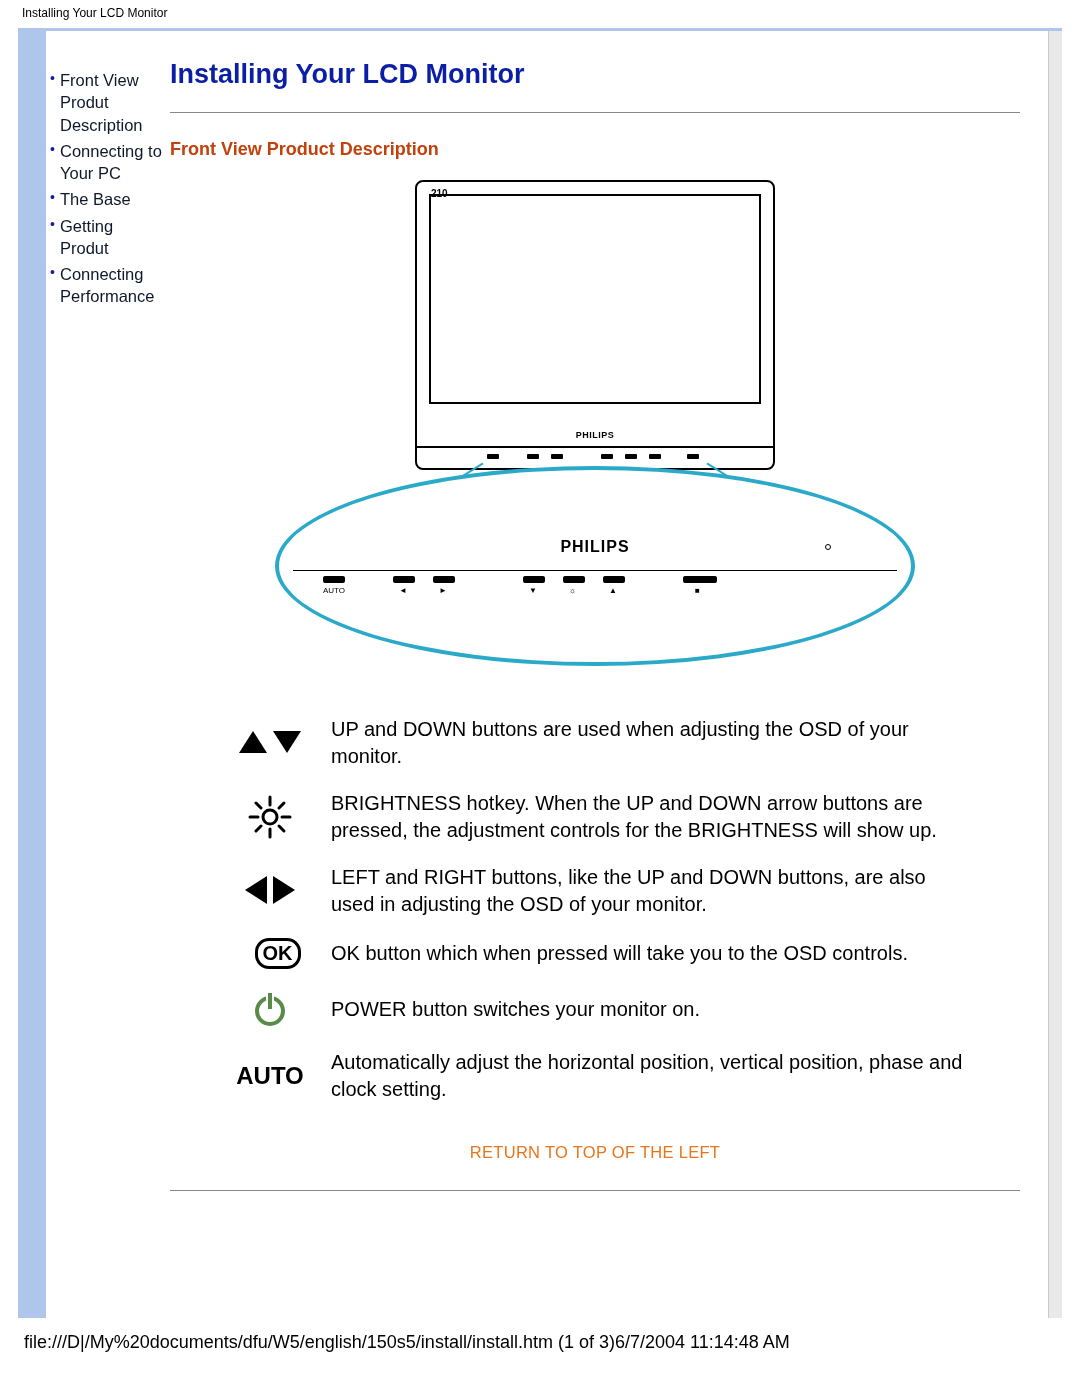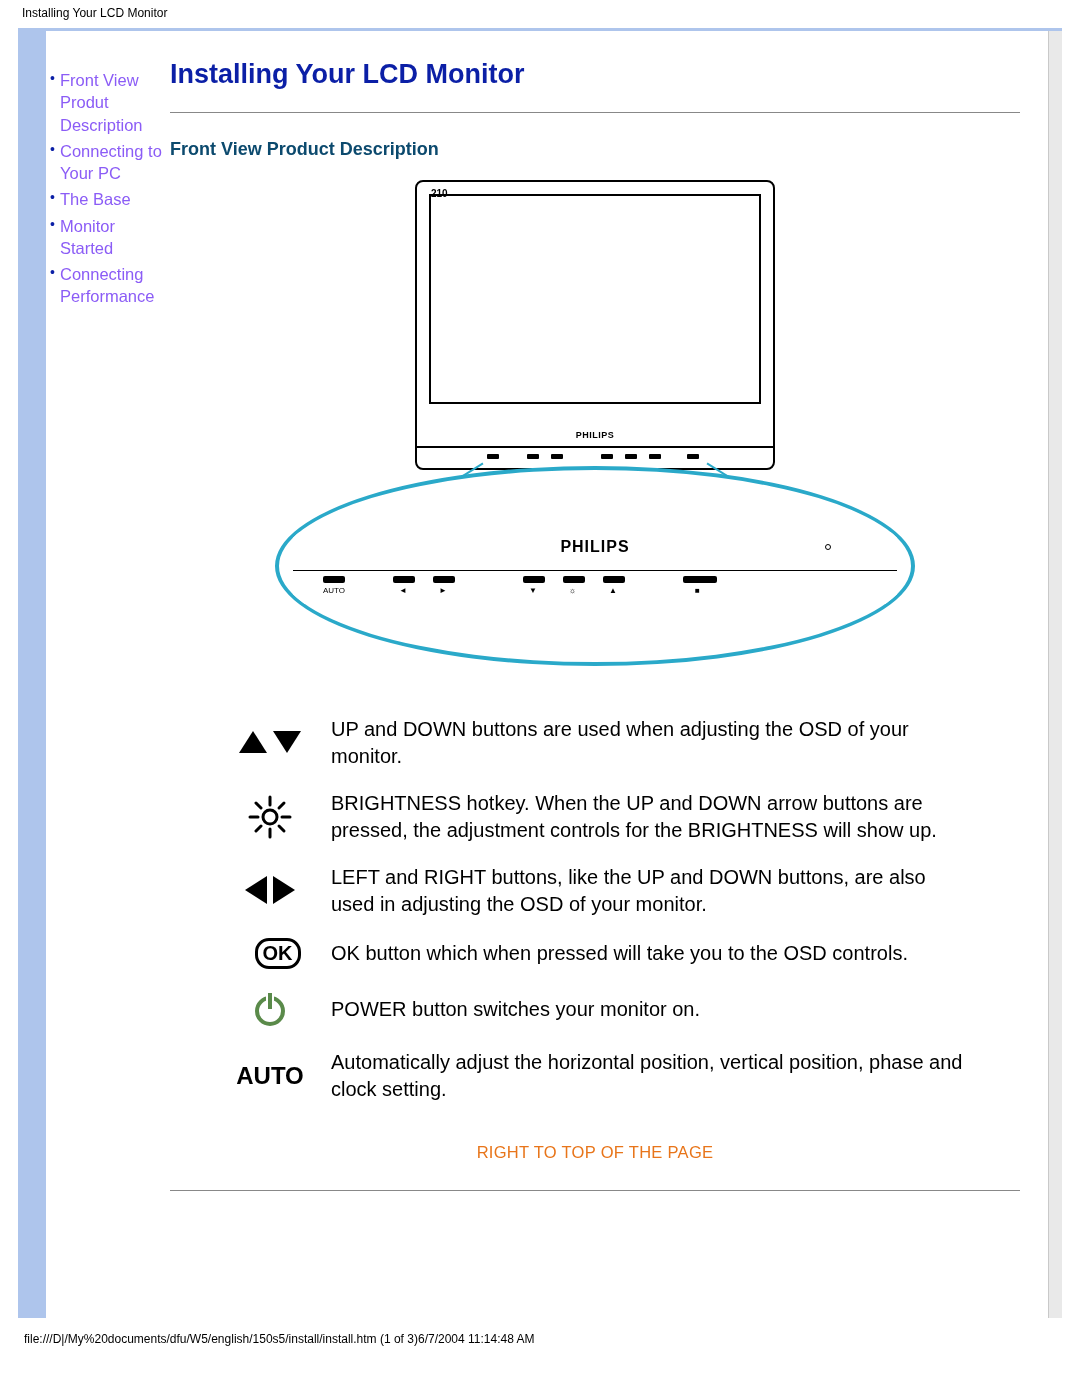--- a/index.html
+++ b/index.html
@@ -48,40 +48,40 @@
   }
   .sidebar li::before {
     content: "•";
     position: absolute;
     left: 0;
     top: 2px;
     font-size: 14px;
     color: #0b1fa6;
   }
   .sidebar a {
-    color: #8b5cf6;
+    color: #0f172a;
     text-decoration: none;
   }
   .main {
     flex: 1;
     padding: 28px 26px 20px 4px;
   }
   h1.title {
     color: #0b1fa6;
     font-size: 27px;
     font-weight: bold;
     margin-bottom: 22px;
   }
   hr.sep {
     border: none;
     border-top: 1px solid #888;
     margin: 0 0 26px 0;
   }
   h2.section {
-    color: #0c4a6e;
+    color: #c2410c;
     font-size: 18px;
     font-weight: bold;
     margin-bottom: 20px;
   }
   .illustration {
     width: 640px;
     margin: 0 auto 40px auto;
   }
   .monitor-frame {
     width: 360px;
@@ -234,21 +234,21 @@
   .return-link {
     display: block;
     text-align: center;
     color: #e8751a;
     font-size: 16.5px;
     letter-spacing: 0.3px;
     text-decoration: none;
     margin: 16px 0 28px 0;
   }
   .footer-path {
-    font-size: 12px;
+    font-size: 18px;
     padding: 4px 0 10px 24px;
   }
 </style>
 </head>
 <body>
 
 <div class="page-header">
   <span>Installing Your LCD Monitor</span>
 </div>
 
@@ -262,21 +262,21 @@
         <li>
           <a href="#">Front View Produt Description</a>
         </li>
         <li>
           <a href="#">Connecting to Your PC</a>
         </li>
         <li>
           <a href="#">The Base</a>
         </li>
         <li>
-          <a href="#">Monitor Started</a>
+          <a href="#">Getting Produt</a>
         </li>
         <li>
           <a href="#">Connecting Performance</a>
         </li>
       </ul>
     </nav>
 
     <main class="main">
 
       <h1 class="title">Installing Your LCD Monitor</h1>
@@ -384,21 +384,21 @@
         </tr>
         <tr>
           <td class="icon-cell">
             <span class="auto-text">AUTO</span>
           </td>
           <td class="desc-cell">Automatically adjust the horizontal position, vertical position, phase and clock setting.</td>
         </tr>
       </tbody>
         </table>
 
-      <a href="#" class="return-link">RIGHT TO TOP OF THE PAGE</a>
+      <a href="#" class="return-link">RETURN TO TOP OF THE LEFT</a>
 
       <hr class="sep" style="margin-bottom:0">
 
     </main>
   </div>
 </div>
 
 <div class="footer-path">file:///D|/My%20documents/dfu/W5/english/150s5/install/install.htm (1 of 3)6/7/2004 11:14:48 AM</div>
 
 </body></html>

